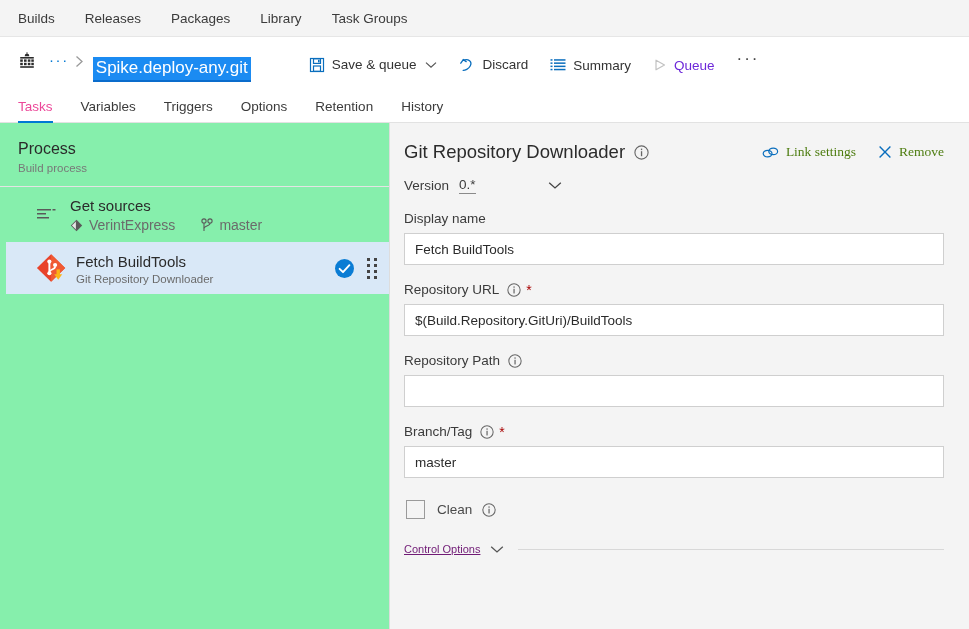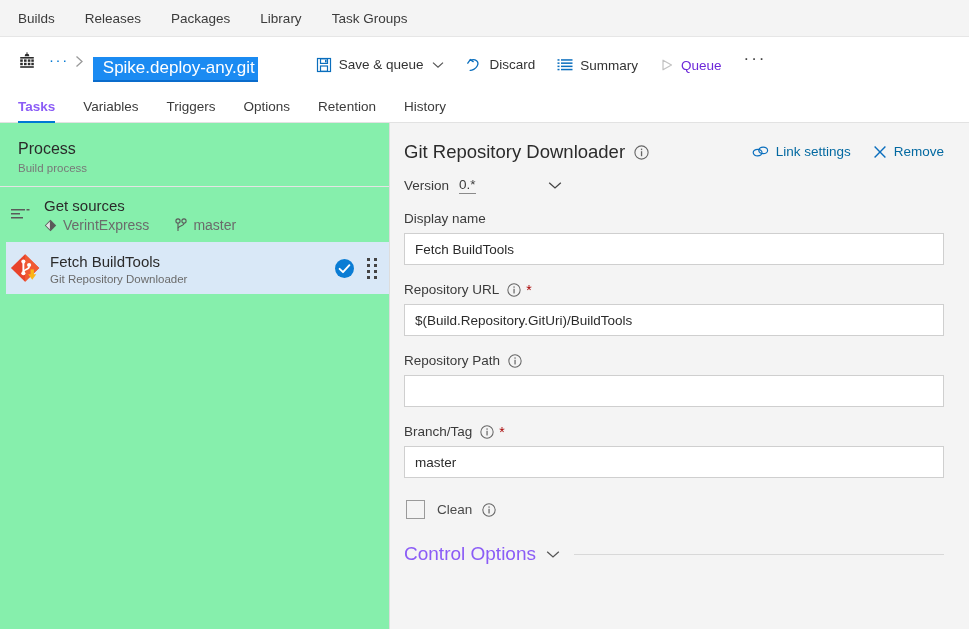--- a/index.html
+++ b/index.html
@@ -50,21 +50,21 @@
     margin-right: 6px;
     cursor: pointer;
     line-height: 1;
     padding-bottom: 4px;
   }
   .crumb-sep { color: #999; font-size: 13px; margin-right: 9px; line-height:1; }
   .crumb-title {
     background: #1b8bf2;
     color: #ffffff;
     font-size: 17px;
-    padding: 1px 3px 2px 10px;
+    padding: 1px 3px 2px 3px;
     border-bottom: 2px solid #0a6ccc;
     white-space: nowrap;
     cursor: text;
     margin-top: 16px;
   }
 
   .toolbar { display: flex; align-items: flex-end; margin-left: 58px; }
   .tb-btn {
     display: flex;
     align-items: center;
@@ -97,21 +97,21 @@
   }
   .tab {
     font-size: 13.5px;
     color: #3b3b3b;
     margin-right: 28px;
     padding-bottom: 8px;
     cursor: pointer;
     position: relative;
     white-space: nowrap;
   }
-  .tab.active { color: #8b5cf6; font-weight: bold; }
+  .tab.active { color: #ec4899; font-weight: normal; }
   .tab.active::after {
     content: "";
     position: absolute;
     left: 0; right: 0; bottom: -1px;
     height: 2px;
     background: #0078d4;
   }
 
   
   .body { display: flex; height: 506px; background: #f8f8f8; }
@@ -126,21 +126,21 @@
     padding: 16px 0 12px 18px;
     border-bottom: 1px solid #e4e4e4;
   }
   .process-title { font-size: 16px; color: #2b2b2b; line-height: 20px; }
   .process-sub { font-size: 11.5px; color: #787878; margin-top: 3px; }
 
   .task-list { padding-top: 0px; }
   .task-row {
     display: flex;
     align-items: center;
-    padding: 9px 0 9px 4px;
+    padding: 9px 0 9px 30px;
     cursor: pointer;
     position: relative;
   }
   .task-row.selected { background: #d9e8f7; margin-left: 6px; }
   .task-ic { width: 32px; flex: 0 0 32px; display: flex; align-items: center; justify-content: center; }
   .task-text { margin-left: 8px; flex: 1 1 auto; min-width: 0; }
   .task-name { font-size: 15px; color: #2b2b2b; line-height: 19px; }
   .task-meta { display: flex; align-items: center; margin-top: 2px; }
   .meta-item { display: flex; font-size: 14px; color: #6b6b6b; margin-right: 26px; }
   .meta-item .ic { margin-right: 6px; display: flex; align-items: center; }
@@ -163,25 +163,26 @@
     color: #2b2b2b;
     display: flex;
     align-items: center;
     line-height: 22px;
   }
   .detail-title .info { margin-left: 9px; }
   .detail-actions { margin-left: auto; display: flex; align-items: center; padding-top: 3px; }
   .link-btn {
     display: flex;
     align-items: center;
-    color: #0369a1;
+    color: #4d7c0f;
     font-size: 13.5px;
     margin-left: 22px;
     cursor: pointer;
     white-space: nowrap;
+    font-family: Liberation Serif, serif;
   }
   .link-btn .ic { margin-right: 7px; display: flex; align-items: center; }
 
   .version-row { display: flex; align-items: center; margin-top: 14px; }
   .version-label { font-size: 13.5px; color: #3b3b3b; margin-right: 10px; }
   .version-val {
     font-size: 13.5px;
     color: #3b3b3b;
     border-bottom: 1px solid #8a8a8a;
     cursor: pointer;
@@ -219,21 +220,21 @@
     border: 1px solid #9a9a9a;
     background: #f4f4f4;
     margin-right: 12px;
     cursor: pointer;
     flex: 0 0 19px;
   }
   .check-label { font-size: 13.5px; color: #4a4a4a; }
   .checkrow .info { margin-left: 10px; }
 
   .section-head { display: flex; align-items: center; margin-top: 24px; }
-  .section-title { font-size: 19px; color: #8b5cf6; white-space: nowrap; cursor: pointer; }
+  .section-title { font-size: 11px; color: #701a75; white-space: nowrap; cursor: pointer; text-decoration: underline; }
   .section-chev { margin-left: 10px; cursor: pointer; display:flex; align-items:center; }
   .section-rule { flex: 1 1 auto; height: 1px; background: #d8d8d8; margin-left: 14px; }
 
   svg { display: block; }
 </style>
 </head>
 <body>
 
 <div class="app">
 

